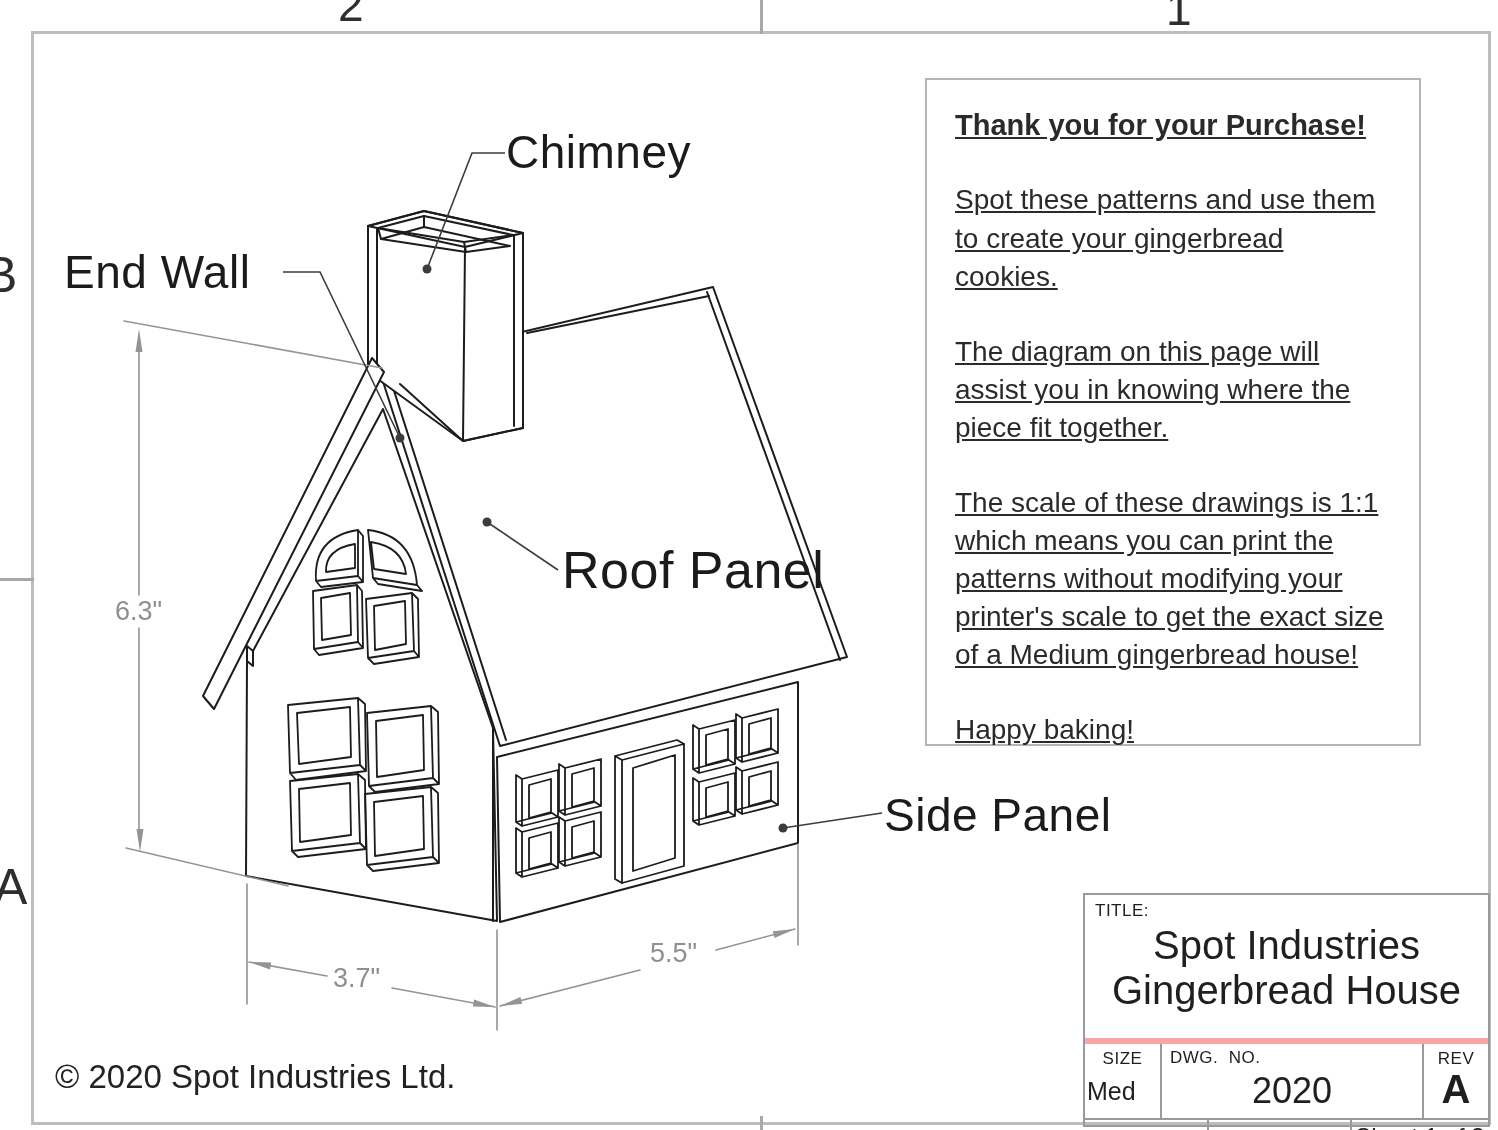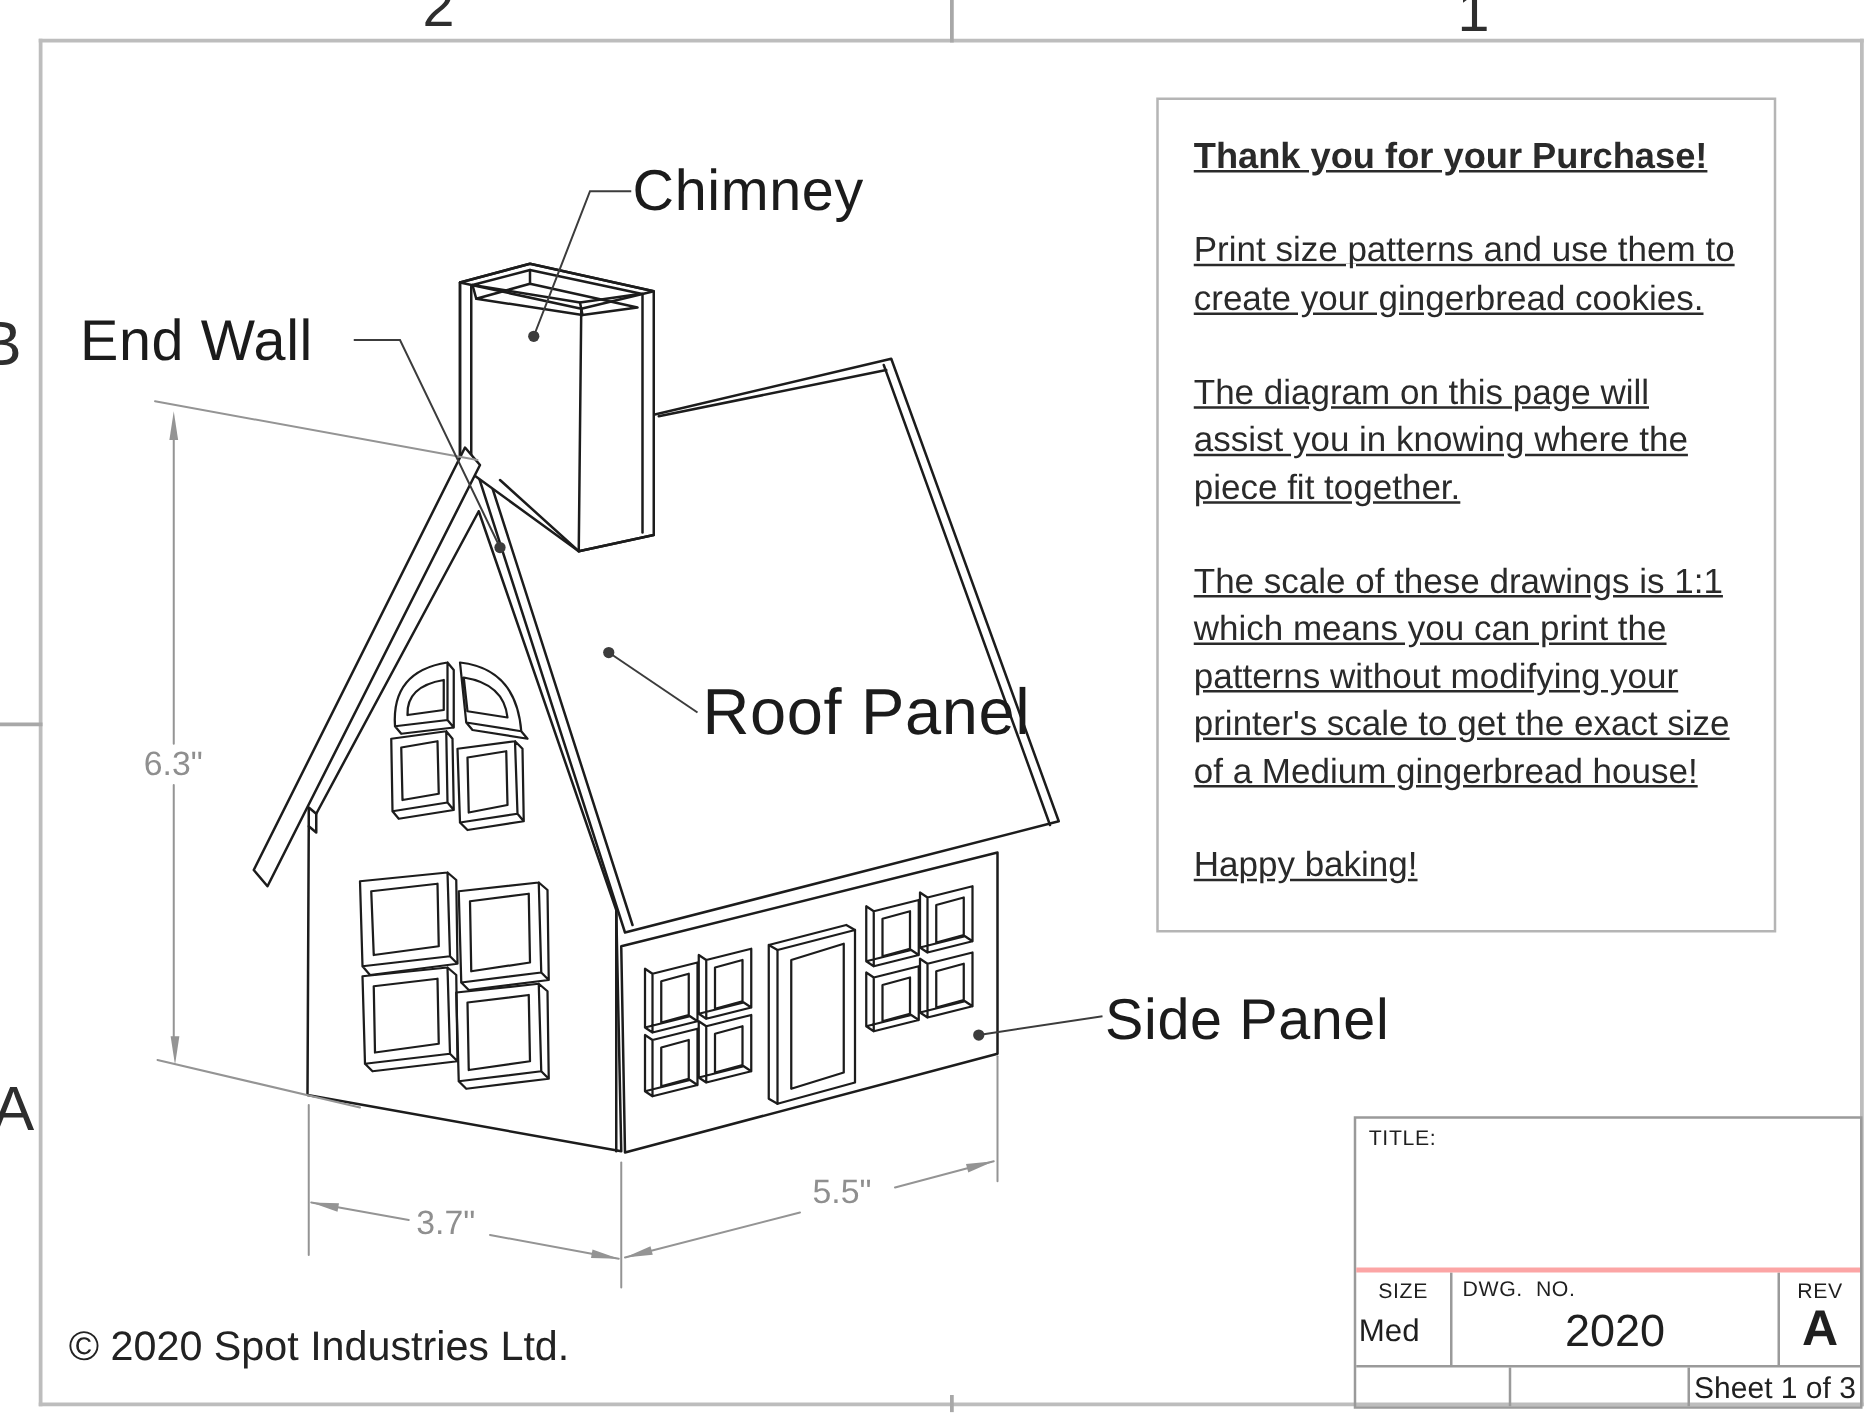--- a/index.html
+++ b/index.html
@@ -13,21 +13,21 @@
   .callout{position:absolute;color:#1b1b1b;font-size:46px;letter-spacing:0.5px;white-space:nowrap;text-align:center;}
   .dim{position:absolute;color:#8f8f8f;font-size:27px;white-space:nowrap;}
   
   #notes{position:absolute;left:925px;top:78px;width:496px;height:668px;
          border:2px solid #b5b5b5;box-sizing:border-box;padding:26px 28px;color:#2a2a2a;}
   #notes .nt{font-weight:bold;font-size:29px;margin:0 0 36px 0;}
   #notes p{font-size:28px;line-height:1.36;margin:0 0 37px 0;text-decoration:underline;}
   
   #tb{position:absolute;left:1083px;top:893px;width:407px;height:234px;
       border:2px solid #9a9a9a;box-sizing:border-box;color:#1f1f1f;}
-  #tb .row1{position:relative;height:123px;border-bottom:4px solid #fca5a5;box-sizing:border-box;}
+  #tb .row1{position:relative;height:149px;border-bottom:6px solid #fca5a5;box-sizing:border-box;}
   #tb .row2{height:76px;border-bottom:2px solid #9a9a9a;box-sizing:border-box;display:flex;}
   #tb .row3{height:31px;display:flex;}
   #tb .lbl{font-size:17px;letter-spacing:0.5px;}
   .cell{box-sizing:border-box;height:100%;}
   .c-size{width:77px;border-right:2px solid #9a9a9a;text-align:center;}
   .c-dwg{width:262px;border-right:2px solid #9a9a9a;padding:4px 8px 0 8px;}
   .c-rev{flex:1;text-align:center;}
   .c-s1{width:124px;border-right:2px solid #9a9a9a;}
   .c-s2{width:143px;border-right:2px solid #9a9a9a;}
   .c-s3{flex:1;text-align:center;font-size:24px;padding-top:3px;}
@@ -175,29 +175,33 @@
   <div class="callout" style="left:64px;top:245px;">End Wall</div>
   <div class="callout" style="left:562px;top:540px;font-size:52px;">Roof Panel</div>
   <div class="callout" style="left:884px;top:788px;">Side Panel</div>
 
   <div class="dim" style="left:115px;top:596px;">6.3"</div>
   <div class="dim" style="left:333px;top:963px;">3.7"</div>
   <div class="dim" style="left:650px;top:938px;">5.5"</div>
 
   <div id="notes">
     <p class="nt">Thank you for your Purchase!</p>
-    <p>Print size patterns and use them to create your gingerbread cookies.</p>
+    <p>Spot these patterns and use them to create your gingerbread cookies.</p>
     <p>The diagram on this page will assist you in knowing where the piece fit together.</p>
     <p>The scale of these drawings is 1:1 which means you can print the patterns without modifying your printer's scale to get the exact size of a Medium gingerbread house!</p>
     <p>Happy baking!</p>
   </div>
 
   <div id="tb">
     <div class="row1">
       <div class="lbl" style="position:absolute;left:10px;top:6px;">TITLE:</div>
+      <div class="tb-title">
+        <div>Spot Industries</div>
+        <div>Gingerbread House</div>
+      </div>
     </div>
     <div class="row2">
       <div class="cell c-size">
         <div class="lbl" style="padding-top:5px;">SIZE</div>
         <div style="font-size:25px;text-align:left;padding:8px 0 0 2px;">Med</div>
       </div>
       <div class="cell c-dwg">
         <div class="lbl" style="white-space:pre;">DWG.  NO.</div>
         <div style="font-size:36px;text-align:center;margin-top:2px;">2020</div>
       </div>

